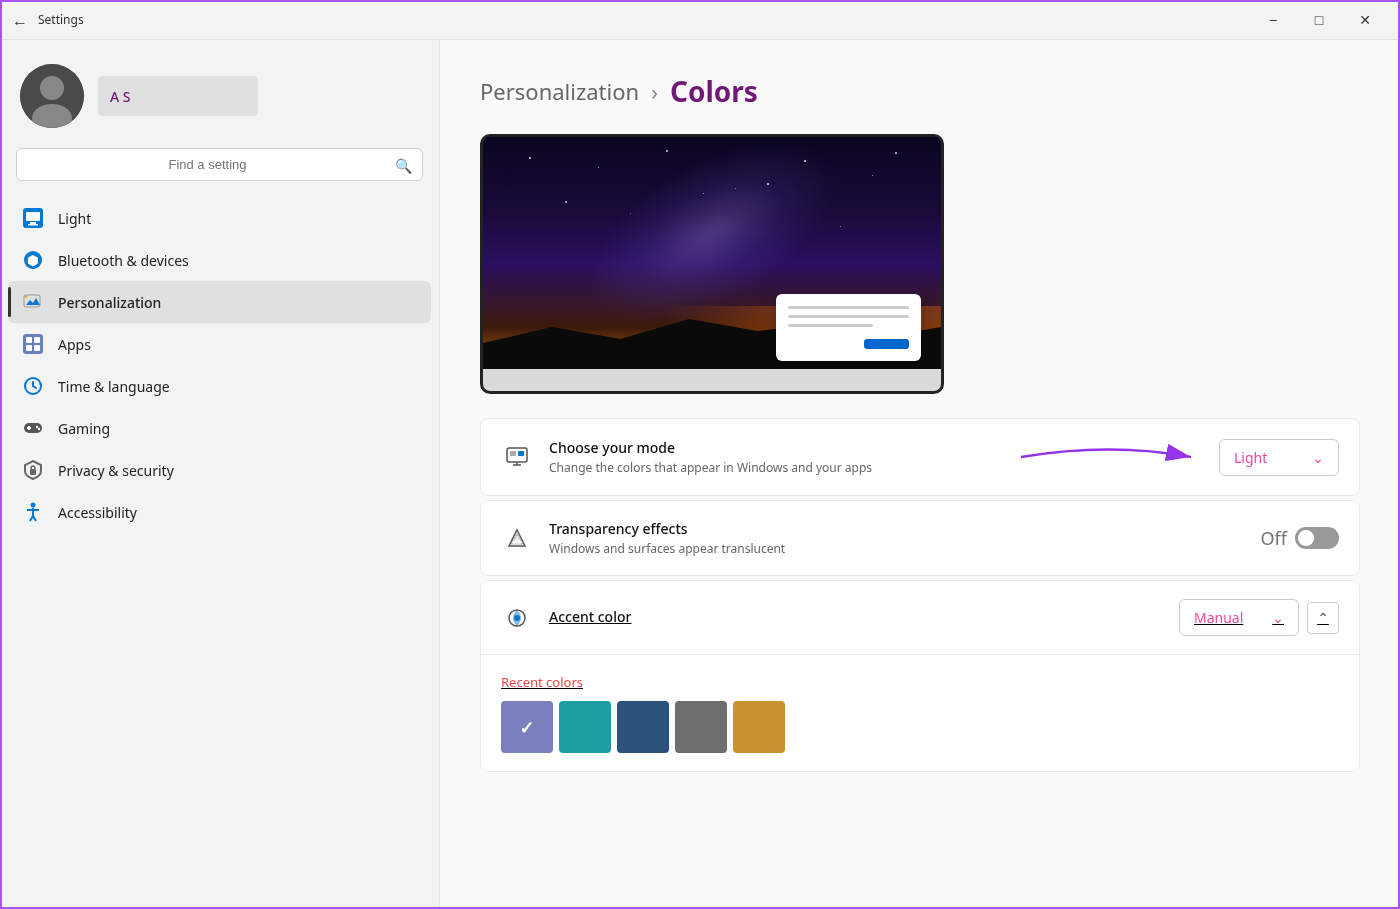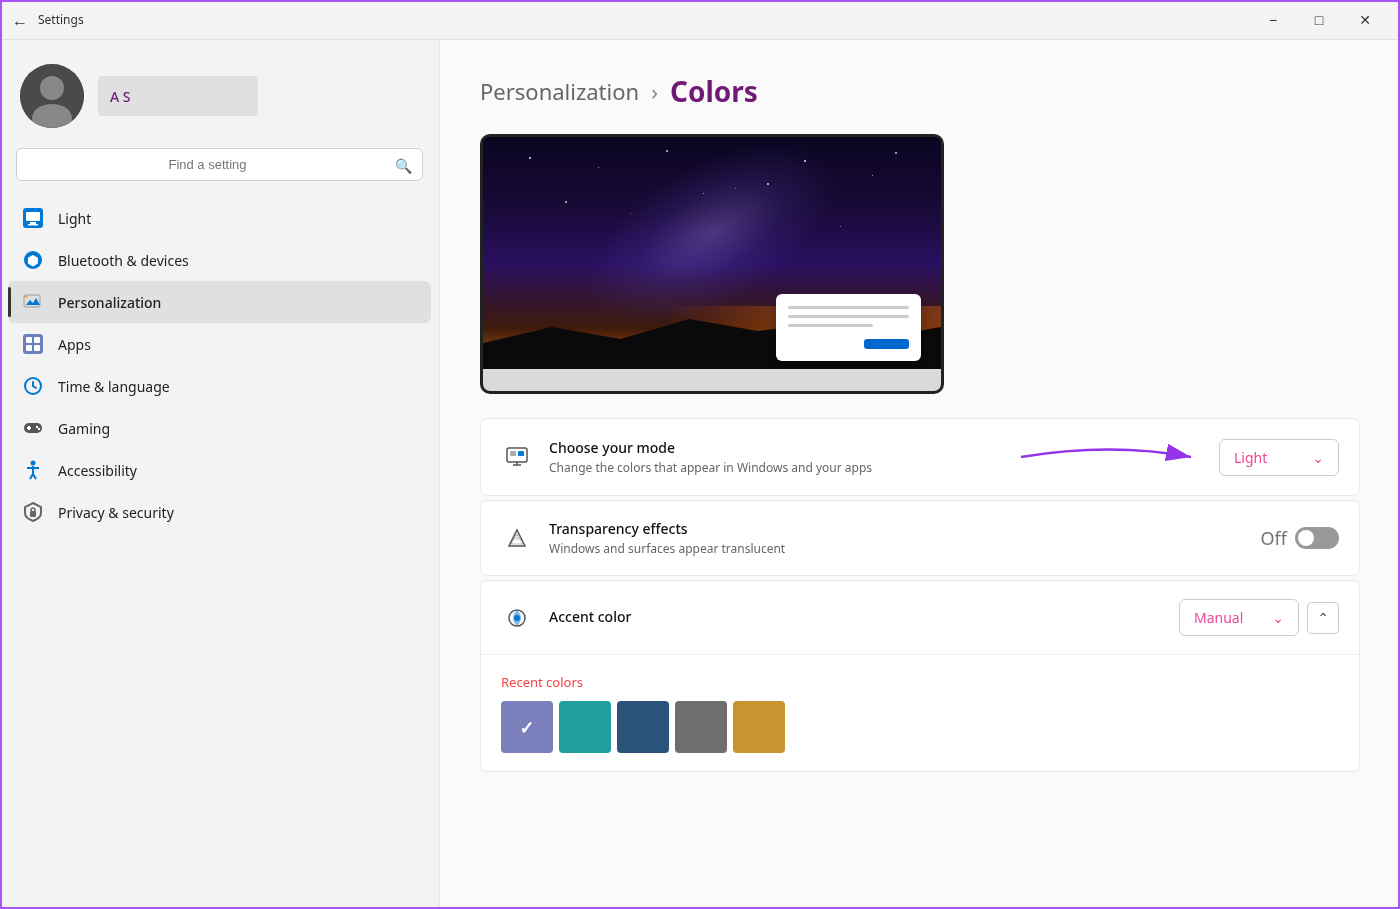--- a/index.html
+++ b/index.html
@@ -361,20 +361,21 @@
       font-size: 18px;
       color: #737373;
     }
 
     
     .accent-section {
       background: white;
       border-radius: 8px;
       border: 1px solid #e8e8e8;
       overflow: hidden;
+      text-decoration: underline;
     }
     .accent-header {
       padding: 18px 20px;
       display: flex;
       align-items: center;
       gap: 16px;
       border-bottom: 1px solid #f0f0f0;
     }
     .accent-body {
       padding: 18px 20px;
@@ -530,39 +531,39 @@
               <circle cx="15" cy="10" r="1.2" fill="white"></circle>
               <circle cx="17" cy="12" r="1.2" fill="white"></circle>
             </svg>
         </span>
         <span>Gaming</span>
       </li>
 
       <li class="nav-item">
         <span class="nav-icon">
           <svg width="22" height="22" viewBox="0 0 22 22">
+              <path d="M11 2 L19 6 L19 12 Q19 17 11 20 Q3 17 3 12 L3 6 Z" fill="none" stroke="#666" stroke-width="2"></path>
+              <rect x="8" y="10" width="6" height="6" rx="1" fill="#666"></rect>
+              <path d="M9 10 Q9 7 11 7 Q13 7 13 10" fill="none" stroke="#666" stroke-width="1.5"></path>
+            </svg>
+        </span>
+        <span>Privacy &amp; security</span>
+      </li>
+
+      <li class="nav-item">
+        <span class="nav-icon">
+          <svg width="22" height="22" viewBox="0 0 22 22">
               <circle cx="11" cy="4" r="2.5" fill="#0078d4"></circle>
               <line x1="11" y1="7" x2="11" y2="15" stroke="#0078d4" stroke-width="2"></line>
               <line x1="5" y1="9" x2="17" y2="9" stroke="#0078d4" stroke-width="2"></line>
               <line x1="11" y1="15" x2="8" y2="20" stroke="#0078d4" stroke-width="2"></line>
               <line x1="11" y1="15" x2="14" y2="20" stroke="#0078d4" stroke-width="2"></line>
             </svg>
         </span>
         <span>Accessibility</span>
-      </li>
-
-      <li class="nav-item">
-        <span class="nav-icon">
-          <svg width="22" height="22" viewBox="0 0 22 22">
-              <path d="M11 2 L19 6 L19 12 Q19 17 11 20 Q3 17 3 12 L3 6 Z" fill="none" stroke="#666" stroke-width="2"></path>
-              <rect x="8" y="10" width="6" height="6" rx="1" fill="#666"></rect>
-              <path d="M9 10 Q9 7 11 7 Q13 7 13 10" fill="none" stroke="#666" stroke-width="1.5"></path>
-            </svg>
-        </span>
-        <span>Privacy &amp; security</span>
       </li>
 
     </ul>
   </div>
 
   <div class="main-content">
 
     <div class="breadcrumb">
       <span class="parent">Personalization</span>
       <span class="separator">›</span>

